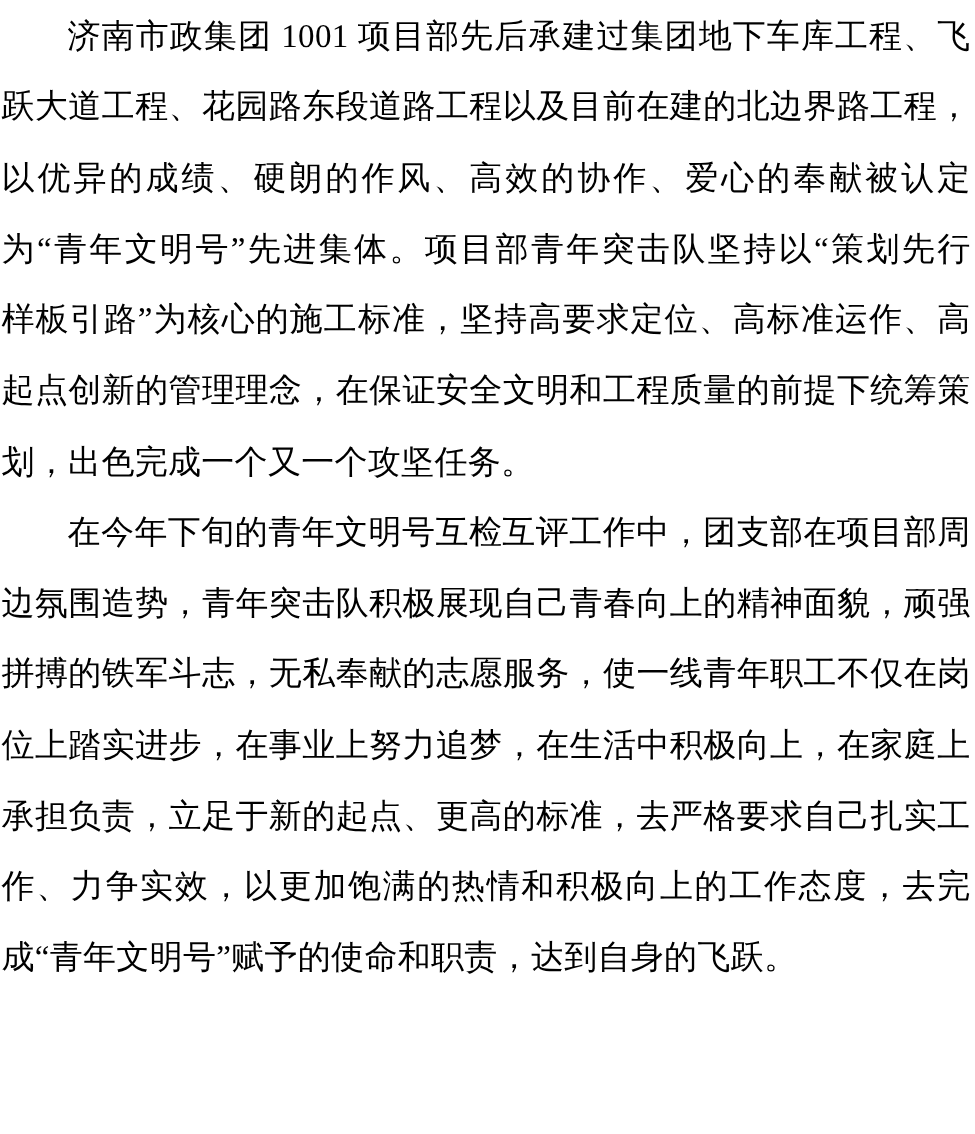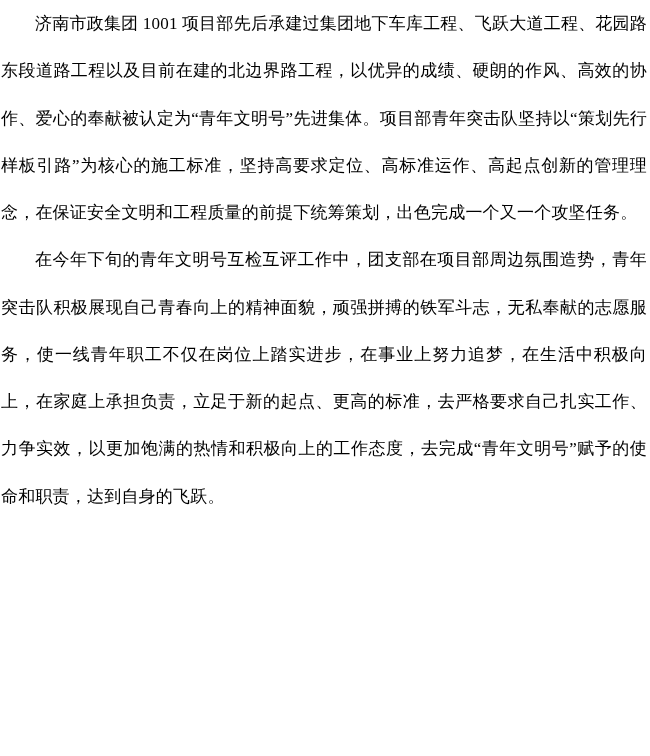--- a/index.html
+++ b/index.html
@@ -9,21 +9,21 @@
   }
   .page {
     width: 650px;
     height: 756px;
     box-sizing: border-box;
     padding: 0 3px 0 1px;
     overflow: hidden;
     background: #ffffff;
     color: #000000;
     font-family: "Liberation Serif", "DejaVu Serif", serif;
-    font-size: 17px;
+    font-size: 22px;
     line-height: 47.25px;
     text-align: justify;
     text-justify: inter-ideograph;
   }
   .para {
     margin: 0;
     padding: 0;
     text-indent: 2em;
     letter-spacing: 0.2px;
   }

